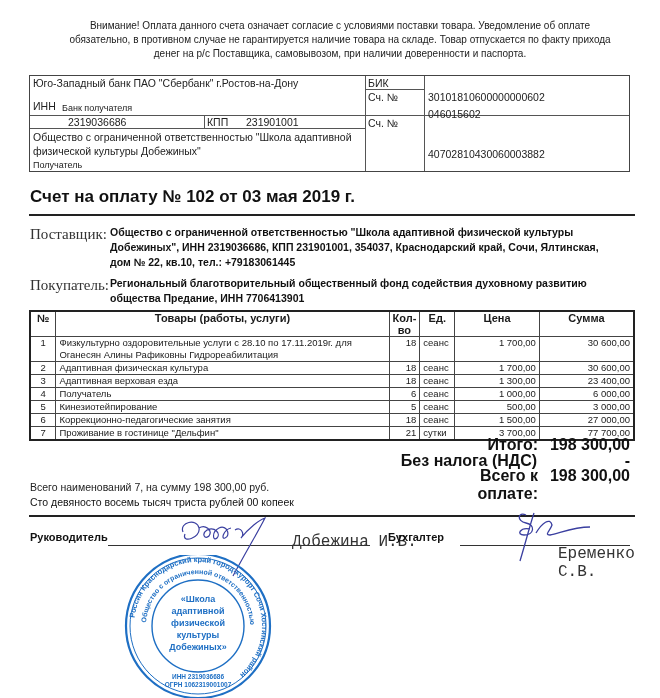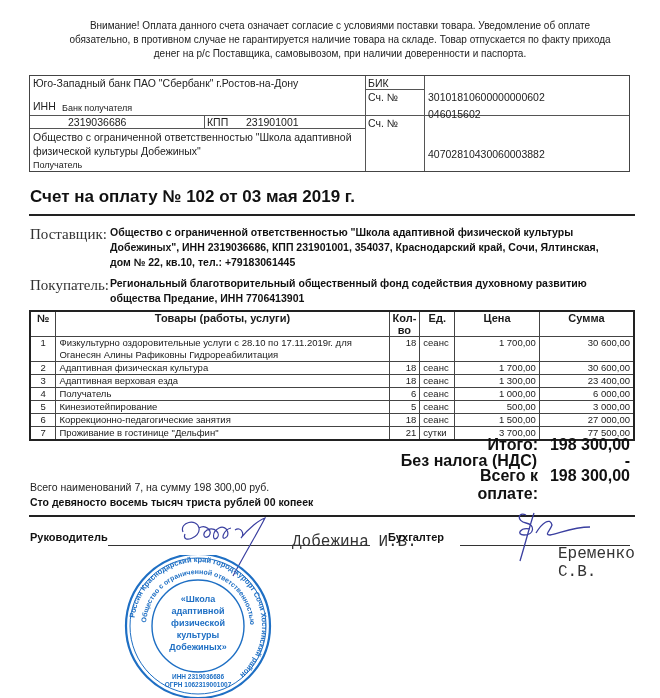--- a/index.html
+++ b/index.html
@@ -30,21 +30,21 @@
     position: absolute; left: 29px; top: 310px; width: 606px;
     border-collapse: collapse; font-size: 9.5px; border: 2px solid #222;
   }
   table.items th, table.items td { border: 1px solid #444; padding: 0 3px; vertical-align: top; line-height: 12px; }
   table.items th { font-size: 11px; font-weight: bold; text-align: center; height: 14px; }
   table.items td.num { text-align: center; }
   table.items td.r { text-align: right; }
 
   .totals { font-size: 16px; font-weight: bold; color: #111; }
   .foot1 { font-size: 10.5px; color: #222; }
-  .foot2 { font-size: 10.5px; font-weight: bold; color: #111; }
+  .foot2 { font-size: 10.5px; font-weight: normal; color: #111; }
 
   .sign-label { font-size: 11px; font-weight: bold; color: #111; }
   .sign-name { font-size: 16px; color: #333; font-family: Liberation Mono, monospace; }
   .sigline { position: absolute; height: 1px; background: #333; }
 </style>
 </head>
 <body>
 
 <div class="abs notice">Внимание! Оплата данного счета означает согласие с условиями поставки товара. Уведомление об оплате обязательно, в противном случае не гарантируется наличие товара на складе. Товар отпускается по факту прихода денег на р/с Поставщика, самовывозом, при наличии доверенности и паспорта.</div>
 
@@ -149,21 +149,21 @@
         <td>сеанс</td>
         <td class="r">1 500,00</td>
         <td class="r">27 000,00</td>
       </tr>
       <tr>
         <td class="num">7</td>
         <td>Проживание в гостинице "Дельфин"</td>
         <td class="r">21</td>
         <td>сутки</td>
         <td class="r">3 700,00</td>
-        <td class="r">77 500,00</td>
+        <td class="r">77 700,00</td>
       </tr>
     </tbody>
 </table>
 
 <div class="abs totals" style="left:460px; top:436px; width:78px; text-align:right;">Итого:</div>
 <div class="abs totals" style="left:545px; top:436px; width:85px; text-align:right;">198 300,00</div>
 <div class="abs totals" style="left:400px; top:452px; width:138px; text-align:center;">Без налога (НДС)</div>
 <div class="abs totals" style="left:545px; top:452px; width:85px; text-align:right;">-</div>
 <div class="abs totals" style="left:420px; top:467px; width:118px; text-align:right;">Всего к оплате:</div>
 <div class="abs totals" style="left:545px; top:467px; width:85px; text-align:right;">198 300,00</div>

